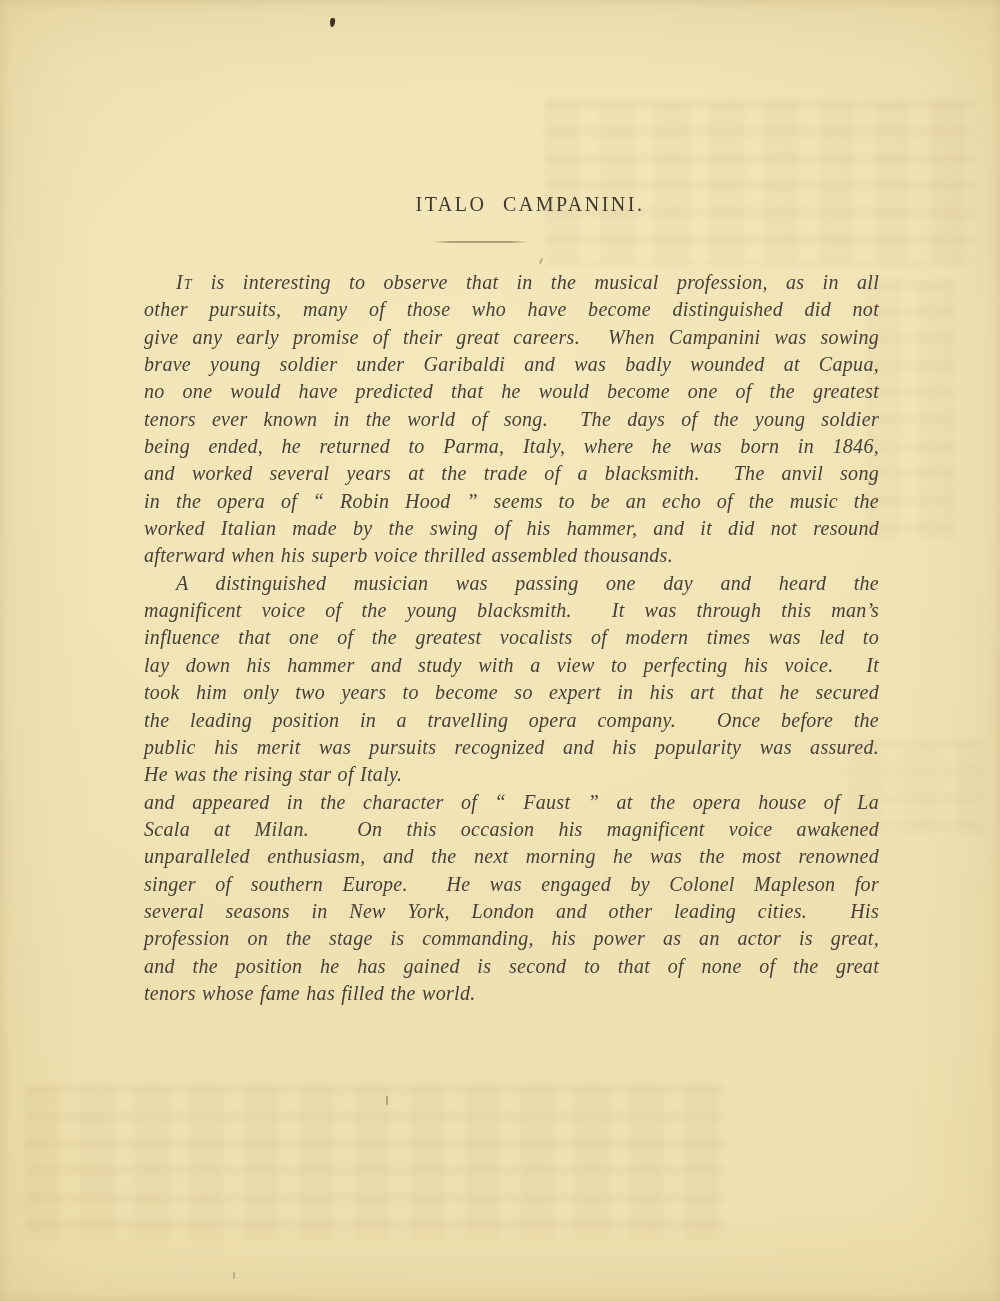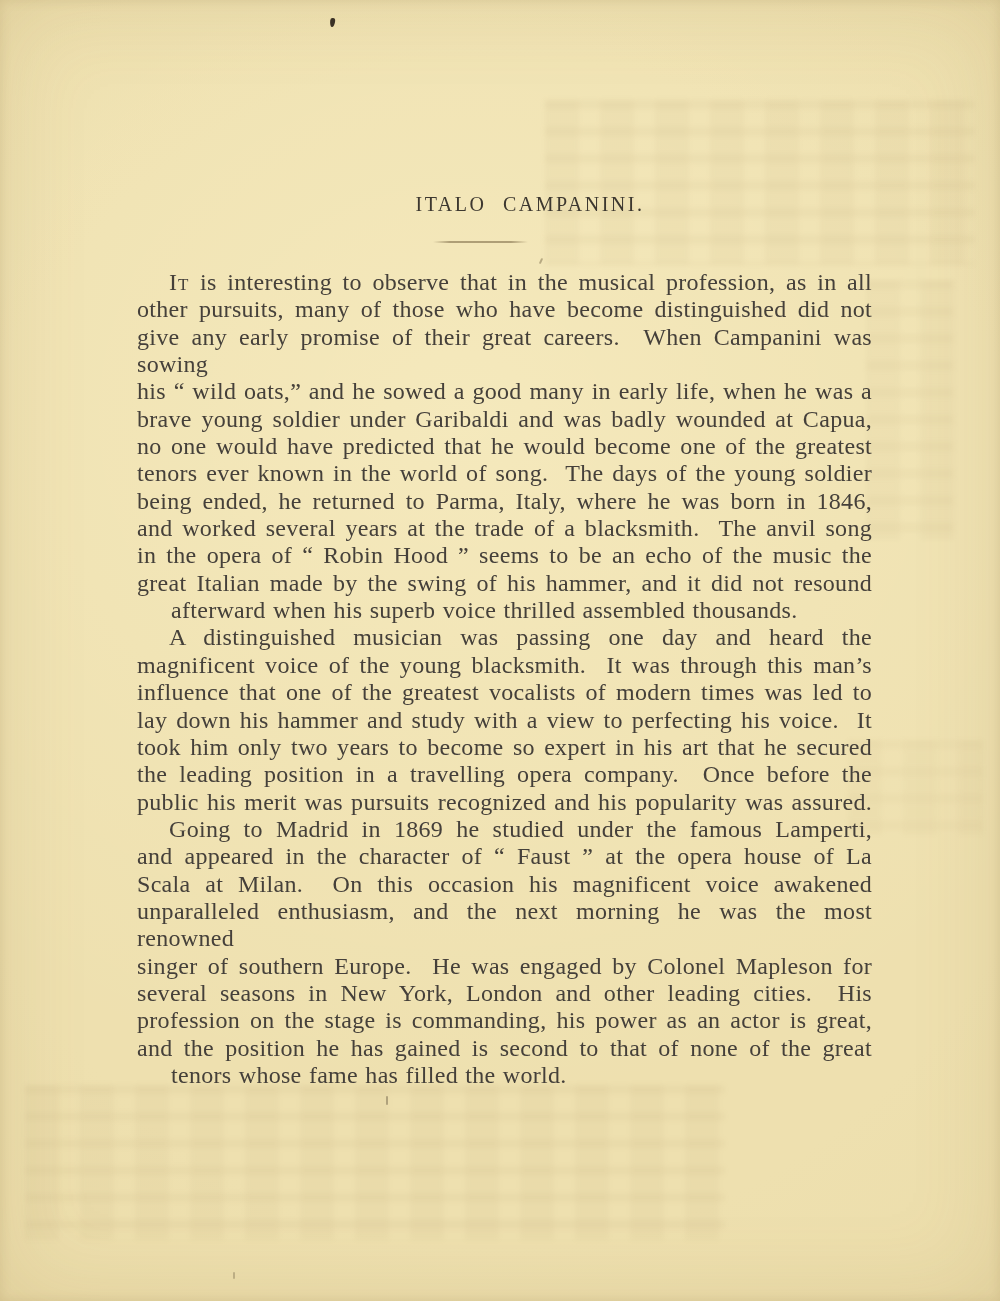--- a/index.html
+++ b/index.html
@@ -58,35 +58,36 @@
       rgba(135,117,80,0) 0%,
       rgba(128,110,74,0.60) 18%,
       rgba(128,110,74,0.60) 82%,
       rgba(135,117,80,0) 100%);
   }
 
   
   .body-text {
     position: absolute;
     top: 269px;
-    left: 137px;
+    left: 144px;
     width: 735px;
-    font-size: 24px;
+    font-size: 20px;
     line-height: 27.35px;
     letter-spacing: 0.3px;
     word-spacing: 1px;
     color: var(--ink);
+    font-style: italic;
   }
   .paragraph { margin: 0; }
   .line {
     text-align: justify;
     text-align-last: justify;
   }
   .line.first { text-indent: 32px; }
-  .line.last  { text-align-last: left; margin-left: 34px; }
+  .line.last  { text-align-last: left; }
   .lead-smallcaps {
     font-variant: small-caps;
     letter-spacing: 1px;
   }
 
   
   .ghost {
     position: absolute;
     pointer-events: none;
     filter: blur(2.5px);
@@ -141,41 +142,40 @@
   <div class="speck speck-bottom"></div>
 
   <h1 class="heading">ITALO CAMPANINI.</h1>
   <div class="title-rule"></div>
 
   <div class="body-text" id="body-text">
       <div class="paragraph">
         <div class="line first"><span class="lead-smallcaps">It</span> is interesting to observe that in the musical profession, as in all</div>
         <div class="line">other pursuits, many of those who have become distinguished did not</div>
         <div class="line">give any early promise of their great careers.&nbsp; When Campanini was sowing</div>
-        <div class="line">his “ wild oats,” and he sowed a good many in early life, when he was a</div>
         <div class="line">brave young soldier under Garibaldi and was badly wounded at Capua,</div>
         <div class="line">no one would have predicted that he would become one of the greatest</div>
         <div class="line">tenors ever known in the world of song.&nbsp; The days of the young soldier</div>
         <div class="line">being ended, he returned to Parma, Italy, where he was born in 1846,</div>
         <div class="line">and worked several years at the trade of a blacksmith.&nbsp; The anvil song</div>
         <div class="line">in the opera of “ Robin Hood ” seems to be an echo of the music the</div>
-        <div class="line">great Italian made by the swing of his hammer, and it did not resound</div>
+        <div class="line">worked Italian made by the swing of his hammer, and it did not resound</div>
         <div class="line last">afterward when his superb voice thrilled assembled thousands.</div>
       </div>
       <div class="paragraph">
         <div class="line first">A distinguished musician was passing one day and heard the</div>
         <div class="line">magnificent voice of the young blacksmith.&nbsp; It was through this man’s</div>
         <div class="line">influence that one of the greatest vocalists of modern times was led to</div>
         <div class="line">lay down his hammer and study with a view to perfecting his voice.&nbsp; It</div>
         <div class="line">took him only two years to become so expert in his art that he secured</div>
         <div class="line">the leading position in a travelling opera company.&nbsp; Once before the</div>
         <div class="line">public his merit was pursuits recognized and his popularity was assured.</div>
+        <div class="line last">He was the rising star of Italy.</div>
       </div>
       <div class="paragraph">
-        <div class="line first">Going to Madrid in 1869 he studied under the famous Lamperti,</div>
         <div class="line">and appeared in the character of “ Faust ” at the opera house of La</div>
         <div class="line">Scala at Milan.&nbsp; On this occasion his magnificent voice awakened</div>
         <div class="line">unparalleled enthusiasm, and the next morning he was the most renowned</div>
         <div class="line">singer of southern Europe.&nbsp; He was engaged by Colonel Mapleson for</div>
         <div class="line">several seasons in New York, London and other leading cities.&nbsp; His</div>
         <div class="line">profession on the stage is commanding, his power as an actor is great,</div>
         <div class="line">and the position he has gained is second to that of none of the great</div>
         <div class="line last">tenors whose fame has filled the world.</div>
       </div>
     </div>

